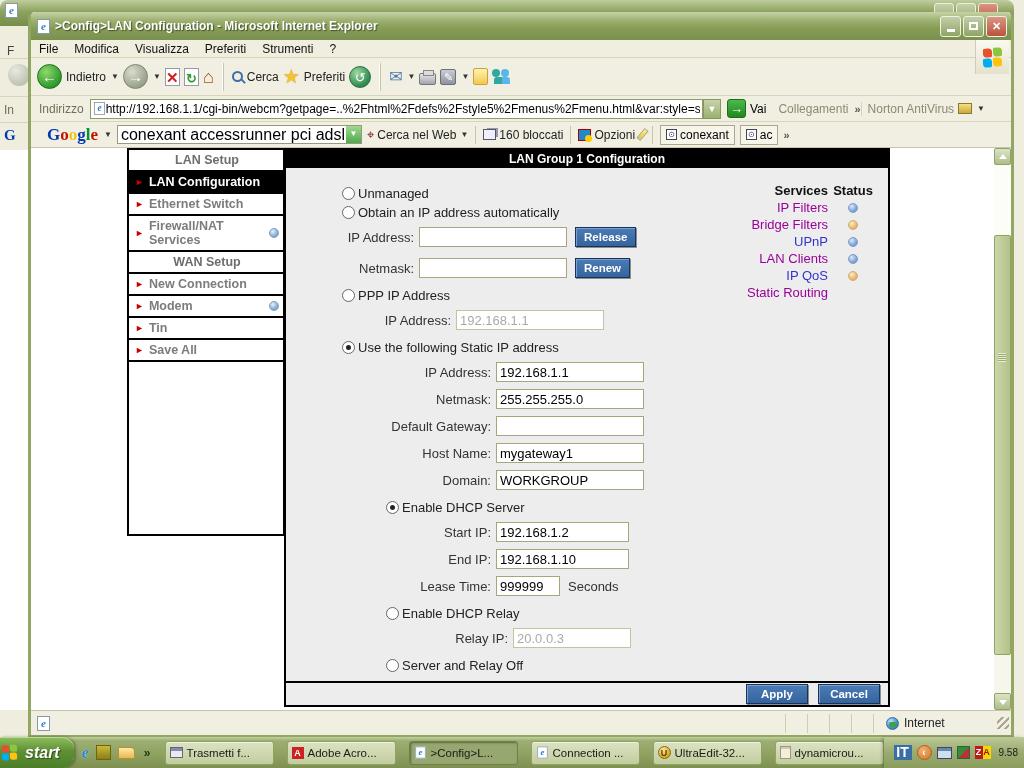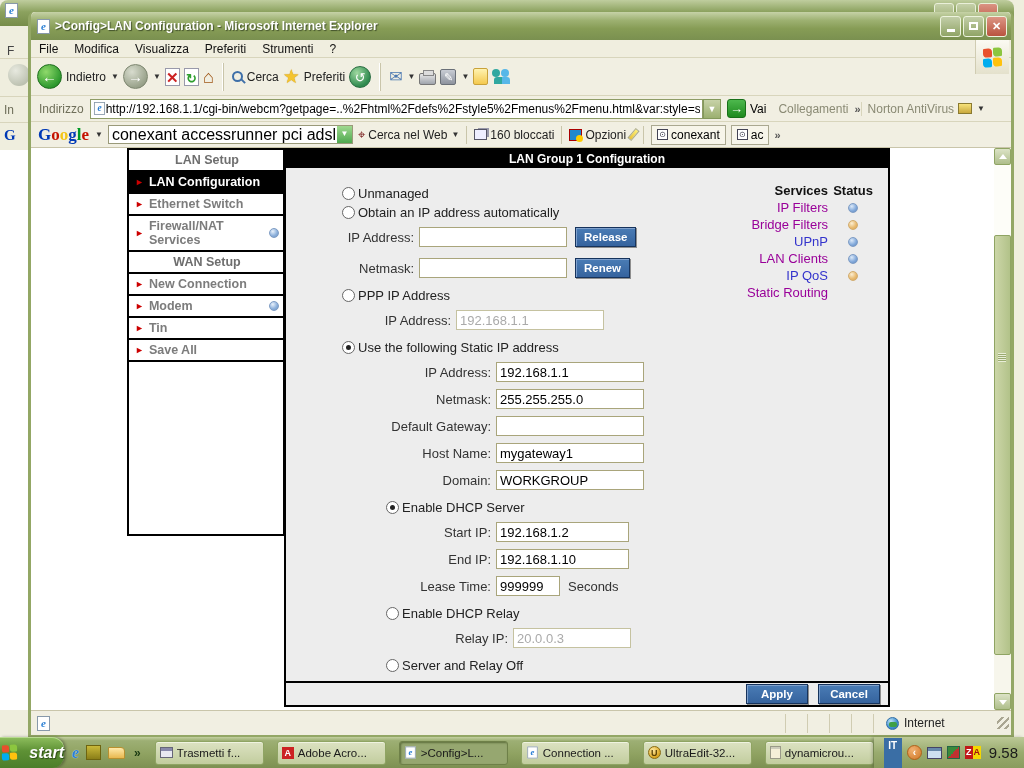--- a/index.html
+++ b/index.html
@@ -97,21 +97,21 @@
     color:#fff; font-size:9px; text-align:center; line-height:18px; }
   .go-btn { display:flex; align-items:center; gap:4px; margin:0 6px; }
   .go-ico { width:19px; height:19px; border-radius:3px; background:linear-gradient(#4DB84D,#1E8A1E);
     color:#fff; font-weight:bold; text-align:center; line-height:18px; font-size:13px; border:1px solid #187018; }
   .linkbar { color:#8A8A74; padding:0 6px; }
   .chev { font-weight:bold; color:#555; font-size:11px; }
   .norton { display:flex; align-items:center; gap:4px; color:#8A8A74; padding:0 6px; border-left:1px solid #D8D5BC; }
   .norton-ico { width:14px; height:11px; background:linear-gradient(#F7E27A,#C9A93E); border:1px solid #8A7A30; }
 
   .googlebar { height:26px; background:#F1EFE2; display:flex; align-items:center;
-    border-bottom:1px solid #C9C5AA; padding:0 7px; font-size:12px; gap:5px; }
+    border-bottom:1px solid #C9C5AA; padding:0 16px; font-size:12px; gap:5px; }
   .glogo { font-family:"Liberation Serif", serif; font-weight:bold; font-size:17px; letter-spacing:0px; }
   .gl-b{color:#0039B6}.gl-r{color:#C41200}.gl-y{color:#F3C518}.gl-g{color:#009925}
   .gsearch { width:245px; height:19px; background:#fff; border:1px solid #9A9A7A; display:flex; align-items:center; }
   .gsearch .q { flex:1; font-size:16px; padding-left:3px; white-space:nowrap; overflow:hidden; }
   .gdrop { width:15px; height:17px; background:linear-gradient(#9FD98F,#4FA84F); color:#fff; font-size:8px;
     text-align:center; line-height:16px; }
   .gbinoc { color:#7A2020; font-size:13px; }
   .gitem { display:flex; align-items:center; gap:3px; color:#222; }
   .gsep { width:1px; height:18px; background:#C9C5AA; margin:0 2px; }
   .popico { display:inline-block; width:13px; height:11px; border:1px solid #556; background:#EEF;
@@ -206,21 +206,21 @@
   .globe::after{content:"";position:absolute;left:2px;top:4px;width:8px;height:5px;background:#3FA045;border-radius:2px;}
   .grip { width:12px; height:12px; margin-left:4px;
     background:repeating-linear-gradient(135deg,transparent 0 3px,#AAA692 3px 5px); }
 
   
   .taskbar { position:absolute; left:0; bottom:0; width:1024px; height:31px;
     background:linear-gradient(180deg,#C3D0A0 0%,#9DAF74 12%,#8FA261 55%,#7D9052 100%); z-index:10;
     display:flex; align-items:center; }
   .startbtn { height:31px; width:97px; border-radius:0 12px 12px 0;
     background:linear-gradient(180deg,#8FBF5E 0%,#5E9135 45%,#4C7E2A 100%);
-    display:flex; align-items:center; justify-content:space-between; gap:6px;
+    display:flex; align-items:center; justify-content:flex-start; gap:6px;
     box-shadow:inset 0 1px 0 #B8DB90, 2px 0 3px rgba(0,0,0,.3); }
   .startbtn .stext { color:#fff; font-weight:bold; font-style:italic; font-size:16px; text-shadow:1px 1px 1px #2F4A18; }
   .startbtn .winflag { transform:skewY(-6deg) scale(.8); }
   .qlaunch { display:flex; align-items:center; gap:7px; padding:0 8px; }
   .ql-ie { font-family:"Liberation Serif", serif; font-style:italic; font-weight:bold; color:#2A7FD4;
     font-size:16px; text-shadow:0 0 1px #fff; }
   .ql-sq { width:15px; height:15px; background:linear-gradient(#C9B93A,#8A7E18); border:1px solid #6E6410; }
   .ql-folder { width:17px; height:12px; background:linear-gradient(#FFE9A8,#E8B84F); border:1px solid #B8902F;
     border-radius:1px 4px 1px 1px; }
   .tchev { color:#1A3A12; font-weight:bold; font-size:12px; margin:0 2px; }
@@ -233,31 +233,31 @@
   .ti-win { display:inline-block; width:13px; height:11px; background:#E8E8F0; border:1px solid #667; box-shadow:inset 0 3px 0 #88A; }
   .ti-acro { display:inline-block; width:12px; height:12px; background:#C22; color:#fff; font-size:9px;
     font-weight:bold; text-align:center; line-height:12px; }
   .ti-ue { display:inline-block; width:13px; height:13px; border-radius:50%;
     background:radial-gradient(circle at 35% 30%,#FFE9A0,#D9A520 70%); border:1px solid #8A6A10;
     color:#5A4208; font-size:9px; font-weight:bold; text-align:center; line-height:12px; }
   .ti-txt { display:inline-block; width:11px; height:13px; background:#F5EFD8; border:1px solid #998;
     box-shadow:inset 0 2px 0 #CCB; }
   .tray { display:flex; align-items:center; gap:5px; height:31px; padding:0 6px 0 10px;
     background:linear-gradient(180deg,#BCC997 0%,#99AB6E 50%,#8A9C5E 100%); box-shadow:-2px 0 3px rgba(0,0,0,.2); }
-  .lang { width:18px; height:30px; background:#3A6EA5; color:#fff; font-size:10px; font-weight:bold;
+  .lang { width:18px; height:15px; background:#3A6EA5; color:#fff; font-size:14px; font-weight:bold;
     text-align:center; line-height:15px; }
   .hidebtn { width:15px; height:15px; border-radius:50%; background:radial-gradient(circle at 35% 30%,#F0B070,#D07828);
     color:#fff; font-weight:bold; font-size:10px; line-height:14px; text-align:center; border:1px solid #B06018; }
   .tr-net { width:15px; height:12px; background:#CDE0F0; border:1px solid #446; box-shadow:inset 0 3px 0 #68A; }
   .tr-av { width:13px; height:13px; background:linear-gradient(135deg,#3A8A3A 50%,#C03030 50%); border:1px solid #264; }
   .tr-za { display:flex; }
   .tr-za i { width:8px; height:13px; font-style:normal; font-size:9px; font-weight:bold; text-align:center; line-height:13px; }
   .za-z { background:#C01818; color:#fff; }
   .za-a { background:#F5D800; color:#A01010; }
-  .clock { font-size:15px; color:#1A1A1A; margin-left:3px; }
+  .clock { font-size:10px; color:#1A1A1A; margin-left:3px; }
 </style>
 </head>
 <body>
 
 <div class="bg-window">
   <div class="bg-title">
     <span class="bg-ie iepage">e</span>
     <span class="bg-btns">
       <span class="bg-btn"></span>
       <span class="bg-btn"></span>

